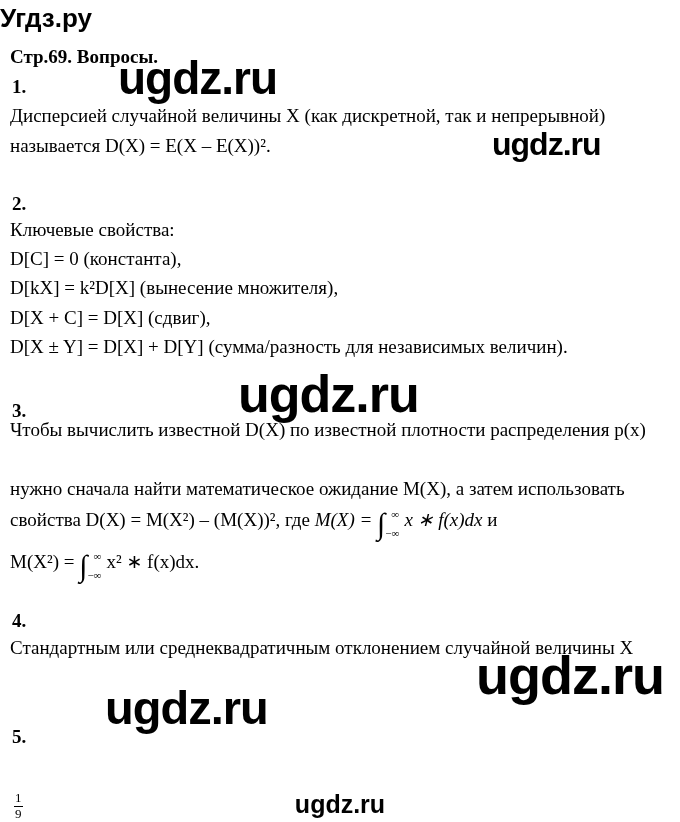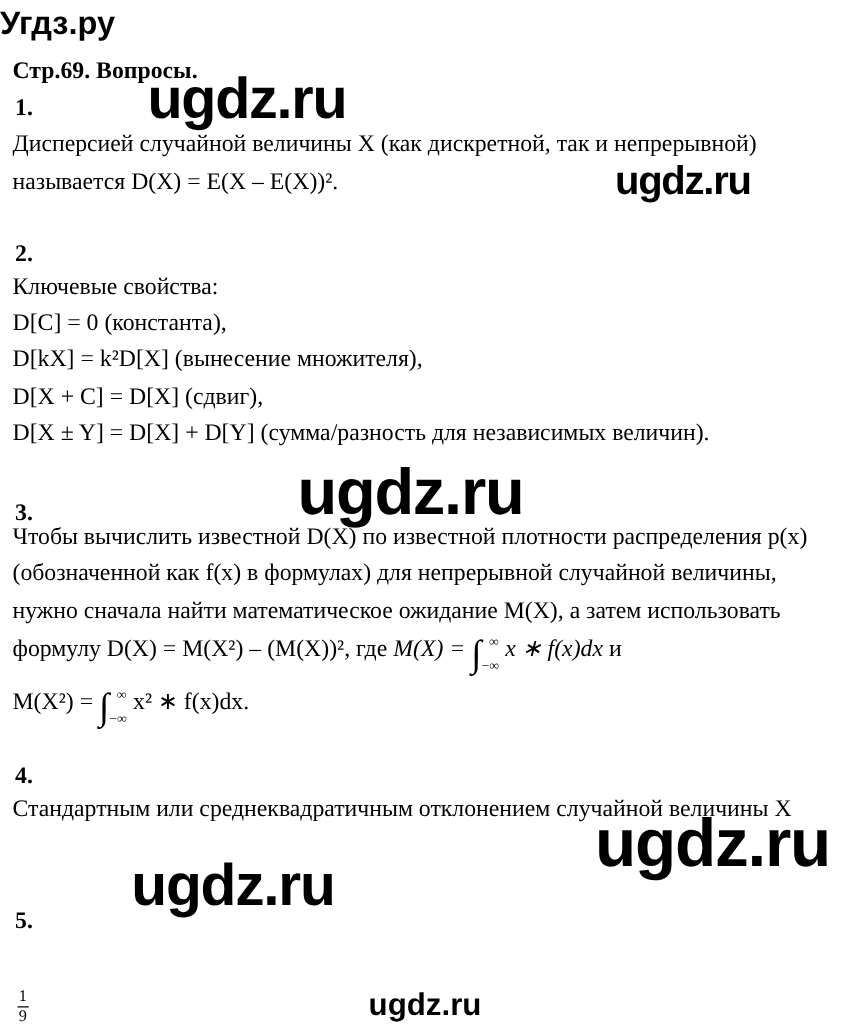--- a/index.html
+++ b/index.html
@@ -106,25 +106,24 @@
 
   <div class="qnum" style="top:193px">2.</div>
   <div class="tline" style="top:218px">Ключевые свойства:</div>
   <div class="tline" style="top:247px">D[C] = 0 (константа),</div>
   <div class="tline" style="top:276px">D[kX] = k²D[X] (вынесение множителя),</div>
   <div class="tline" style="top:306px">D[X + C] = D[X] (сдвиг),</div>
   <div class="tline" style="top:335px">D[X ± Y] = D[X] + D[Y] (сумма/разность для независимых величин).</div>
 
   <div class="qnum" style="top:400px">3.</div>
   <div class="tline" style="top:418px">Чтобы вычислить известной D(X) по известной плотности распределения p(x)</div>
-  <div class="tline" style="top:447px">(обозначенной как f(x) в формулах) для непрерывной случайной величины,</div>
   <div class="tline" style="top:477px">нужно сначала найти математическое ожидание M(X), а затем использовать</div>
 
   <div class="tline" style="top:508px">
-    <span>формулу D(X) = M(X²) – (M(X))², где </span><span class="math-it">M(X) = </span><span class="integral">
+    <span>свойства D(X) = M(X²) – (M(X))², где </span><span class="math-it">M(X) = </span><span class="integral">
         <span class="int-glyph">∫</span>
         <span class="int-lims">
           <span class="lim-top">∞</span>
           <span class="lim-bot">−∞</span>
         </span>
       </span><span class="math-it">x ∗ f(x)dx</span><span> и</span>
   </div>
 
   <div class="tline" style="top:550px">
     <span class="upright">M(X²) = </span><span class="integral">

